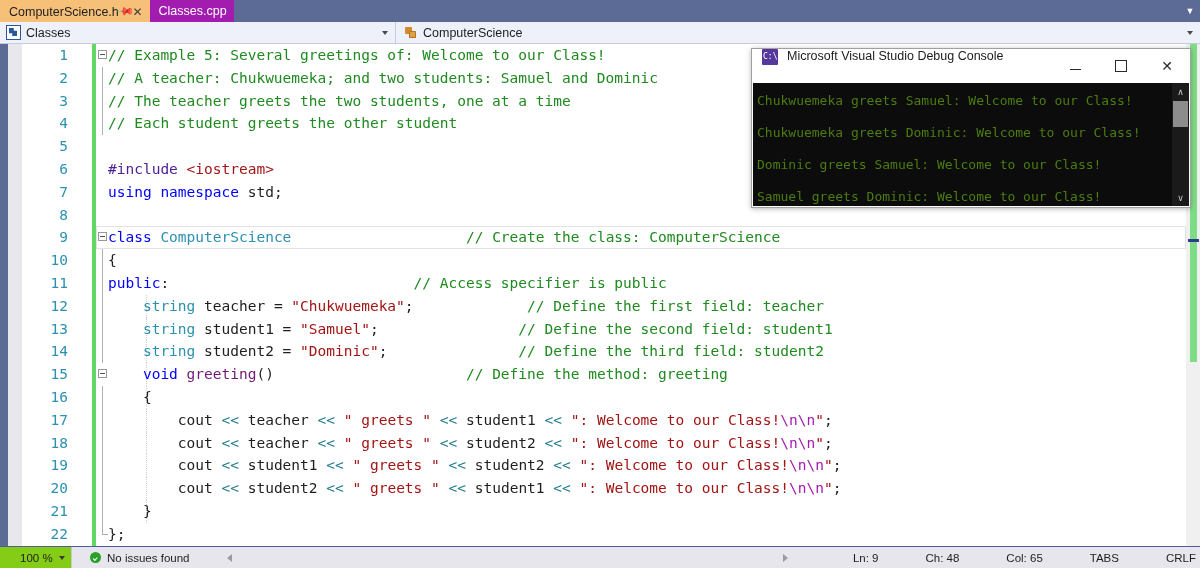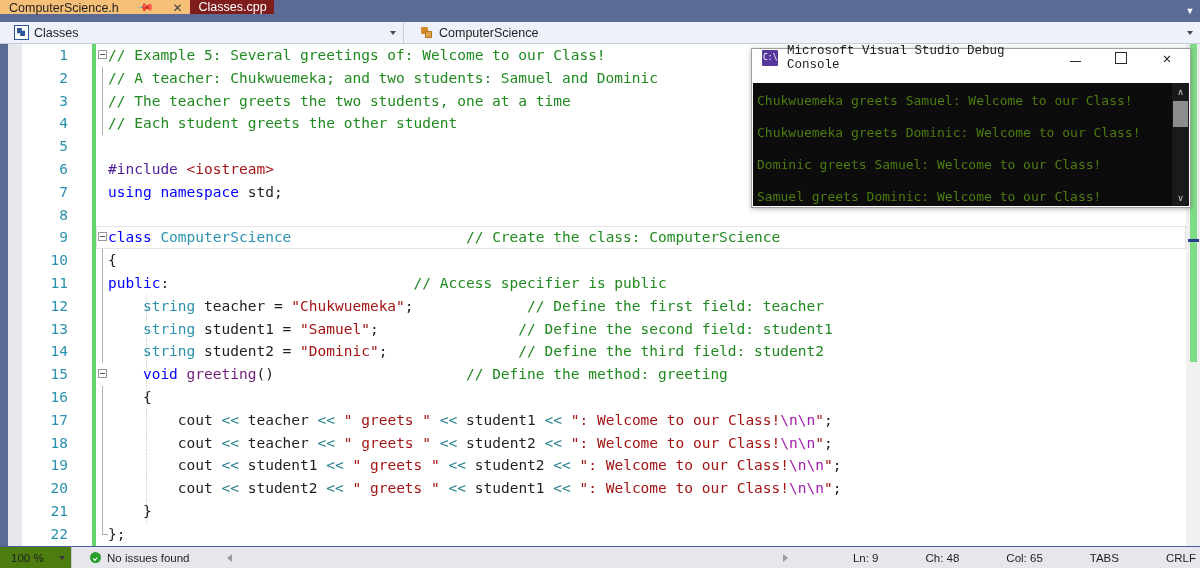--- a/index.html
+++ b/index.html
@@ -11,35 +11,35 @@
     color:#1e1e1e;
     position:relative;
   }
   
   #tabstrip{
     position:absolute;left:0;top:0;width:1200px;height:22px;
     background:#5c6a96;
     display:flex;align-items:stretch;
   }
   .tab{
-    display:flex;align-items:center;gap:20px;
+    display:flex;align-items:center;gap:0;
     padding:0 7px 0 9px;
     font-size:12.5px;
-    height:14px;
+    height:22px;
     box-sizing:border-box;
     white-space:nowrap;
     justify-content:center;
   }
   .tab.active{
     background:#f6c078;
     color:#1e1e1e;
     border-top:1px solid #f6c078;
   }
   .tab.inactive{
-    background:#7f1d1d;
+    background:#a21caf;
     color:#ffffff;
   }
   .tab .pin, .tab .close{
     font-size:12px;line-height:1;color:#3d3d3d;cursor:pointer;
     display:inline-block;
   }
   .tab .pin{transform:rotate(45deg);font-size:11px;}
   #tabstrip-overflow{
     margin-left:auto;width:20px;display:flex;align-items:center;justify-content:center;
     color:#ffffff;font-size:9px;
@@ -52,21 +52,20 @@
     display:flex;align-items:stretch;
     box-sizing:border-box;
   }
   .navcombo{
     display:flex;align-items:center;
     background:#eef1f9;
     border-right:1px solid #c6cce0;
     box-sizing:border-box;
     height:21px;
     position:relative;
-    margin-left:8px;
   }
   #navcombo-left{width:396px;padding-left:6px;}
   #navcombo-right{flex:1;padding-left:8px;border-right:none;}
   .navcombo .caret{
     position:absolute;right:7px;top:50%;transform:translateY(-50%);
     width:0;height:0;border-left:3.5px solid transparent;border-right:3.5px solid transparent;
     border-top:4px solid #4a4a4a;
   }
   .navcombo .label{font-size:12.5px;color:#1e1e1e;margin-left:5px;}
   .vsicon{
@@ -164,22 +163,22 @@
   }
   
   #console{
     position:absolute;left:751px;top:48px;width:440px;height:160px;
     background:#ffffff;
     border:1px solid #a0a0a0;
     box-shadow:0 1px 5px rgba(0,0,0,.28);
     box-sizing:border-box;
   }
   #console-title{
-    height:18px;background:#ffffff;display:flex;align-items:center;
-    padding-left:10px;box-sizing:border-box;font-family:Liberation Mono, monospace;
+    height:18px;background:#ffffff;display:flex;align-items:flex-start;
+    padding-left:10px;box-sizing:border-box;
   }
   #console-title .ttl{
     font-size:12.5px;color:#1b1b1b;margin-left:9px;
   }
   .cmdicon{
     width:16px;height:16px;background:#56389c;position:relative;flex:0 0 auto;border-radius:1px;
   }
   .cmdicon:before{
     content:"C:\\";position:absolute;left:1px;top:1px;
     font-family:"DejaVu Sans Mono", monospace;font-size:8px;color:#ffffff;line-height:14px;
@@ -219,22 +218,22 @@
   
   #statusbar{
     position:absolute;left:0;top:546px;width:1200px;height:22px;
     background:#e6e6ec;
     border-top:1px solid #4c5d99;
     box-sizing:border-box;
     display:flex;align-items:center;
     font-size:11.5px;color:#1e1e1e;
   }
   #zoombox{
-    width:72px;height:21px;background:#4d7c0f;border-right:1px solid #c8c8d0;
-    display:flex;align-items:center;padding-left:11px;box-sizing:border-box;position:relative;
+    width:72px;height:21px;background:#84cc16;border-right:1px solid #c8c8d0;
+    display:flex;align-items:center;padding-left:20px;box-sizing:border-box;position:relative;
   }
   #zoombox .caret{
     position:absolute;right:6px;top:50%;transform:translateY(-50%);
     width:0;height:0;border-left:3.5px solid transparent;border-right:3.5px solid transparent;
     border-top:4px solid #3a3a3a;
   }
   #issues{display:flex;align-items:center;gap:6px;margin-left:18px;}
   .okicon{
     width:11px;height:11px;border-radius:50%;background:#2aa02a;position:relative;flex:0 0 auto;
   }

